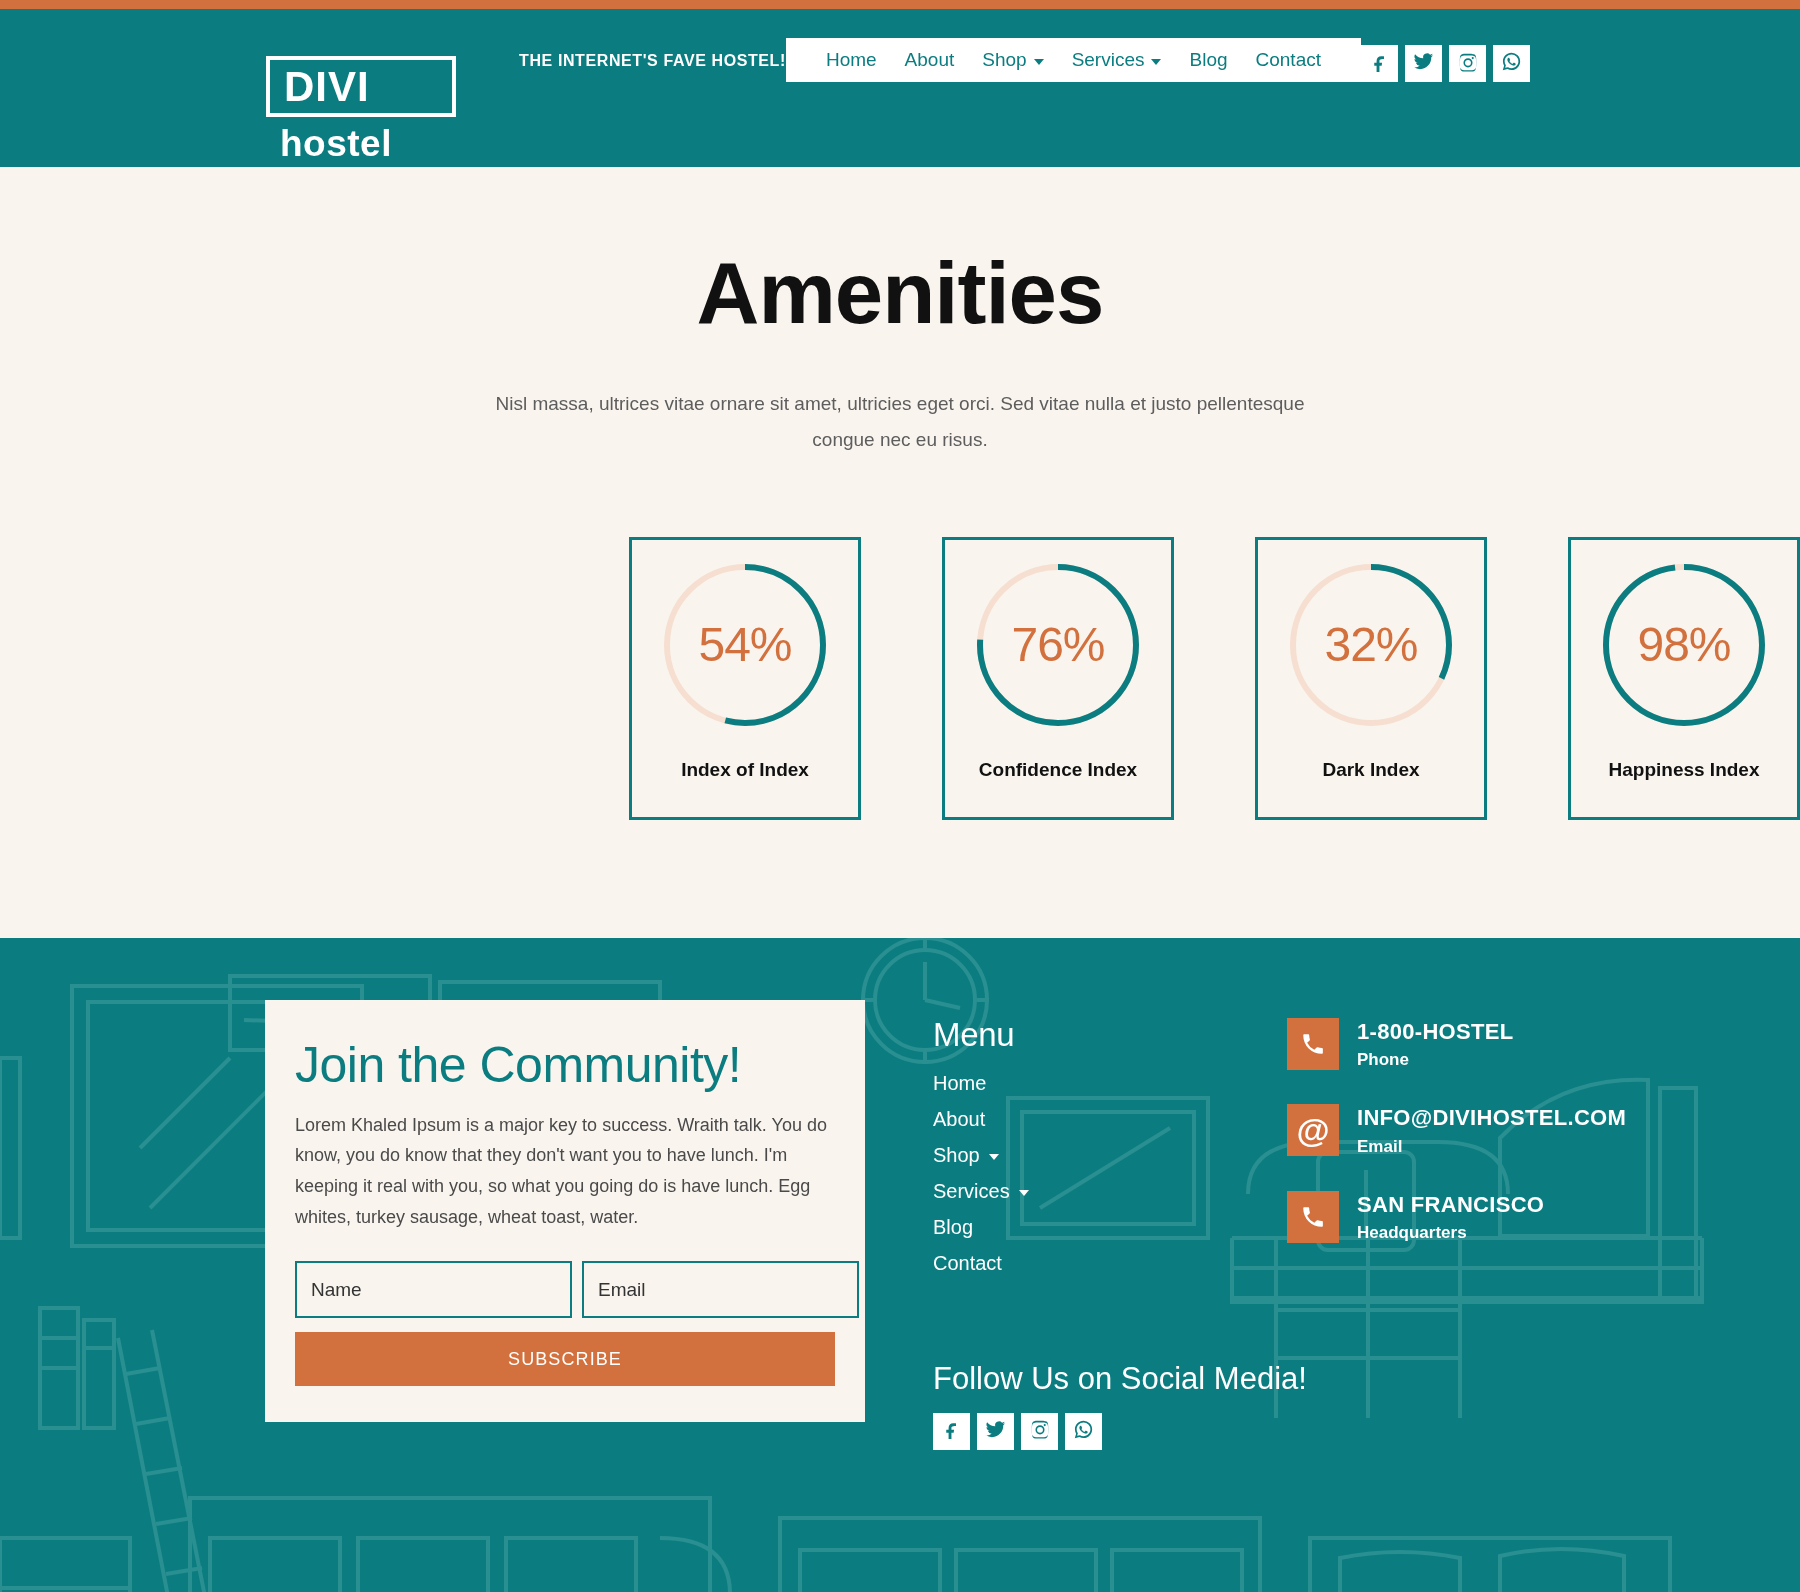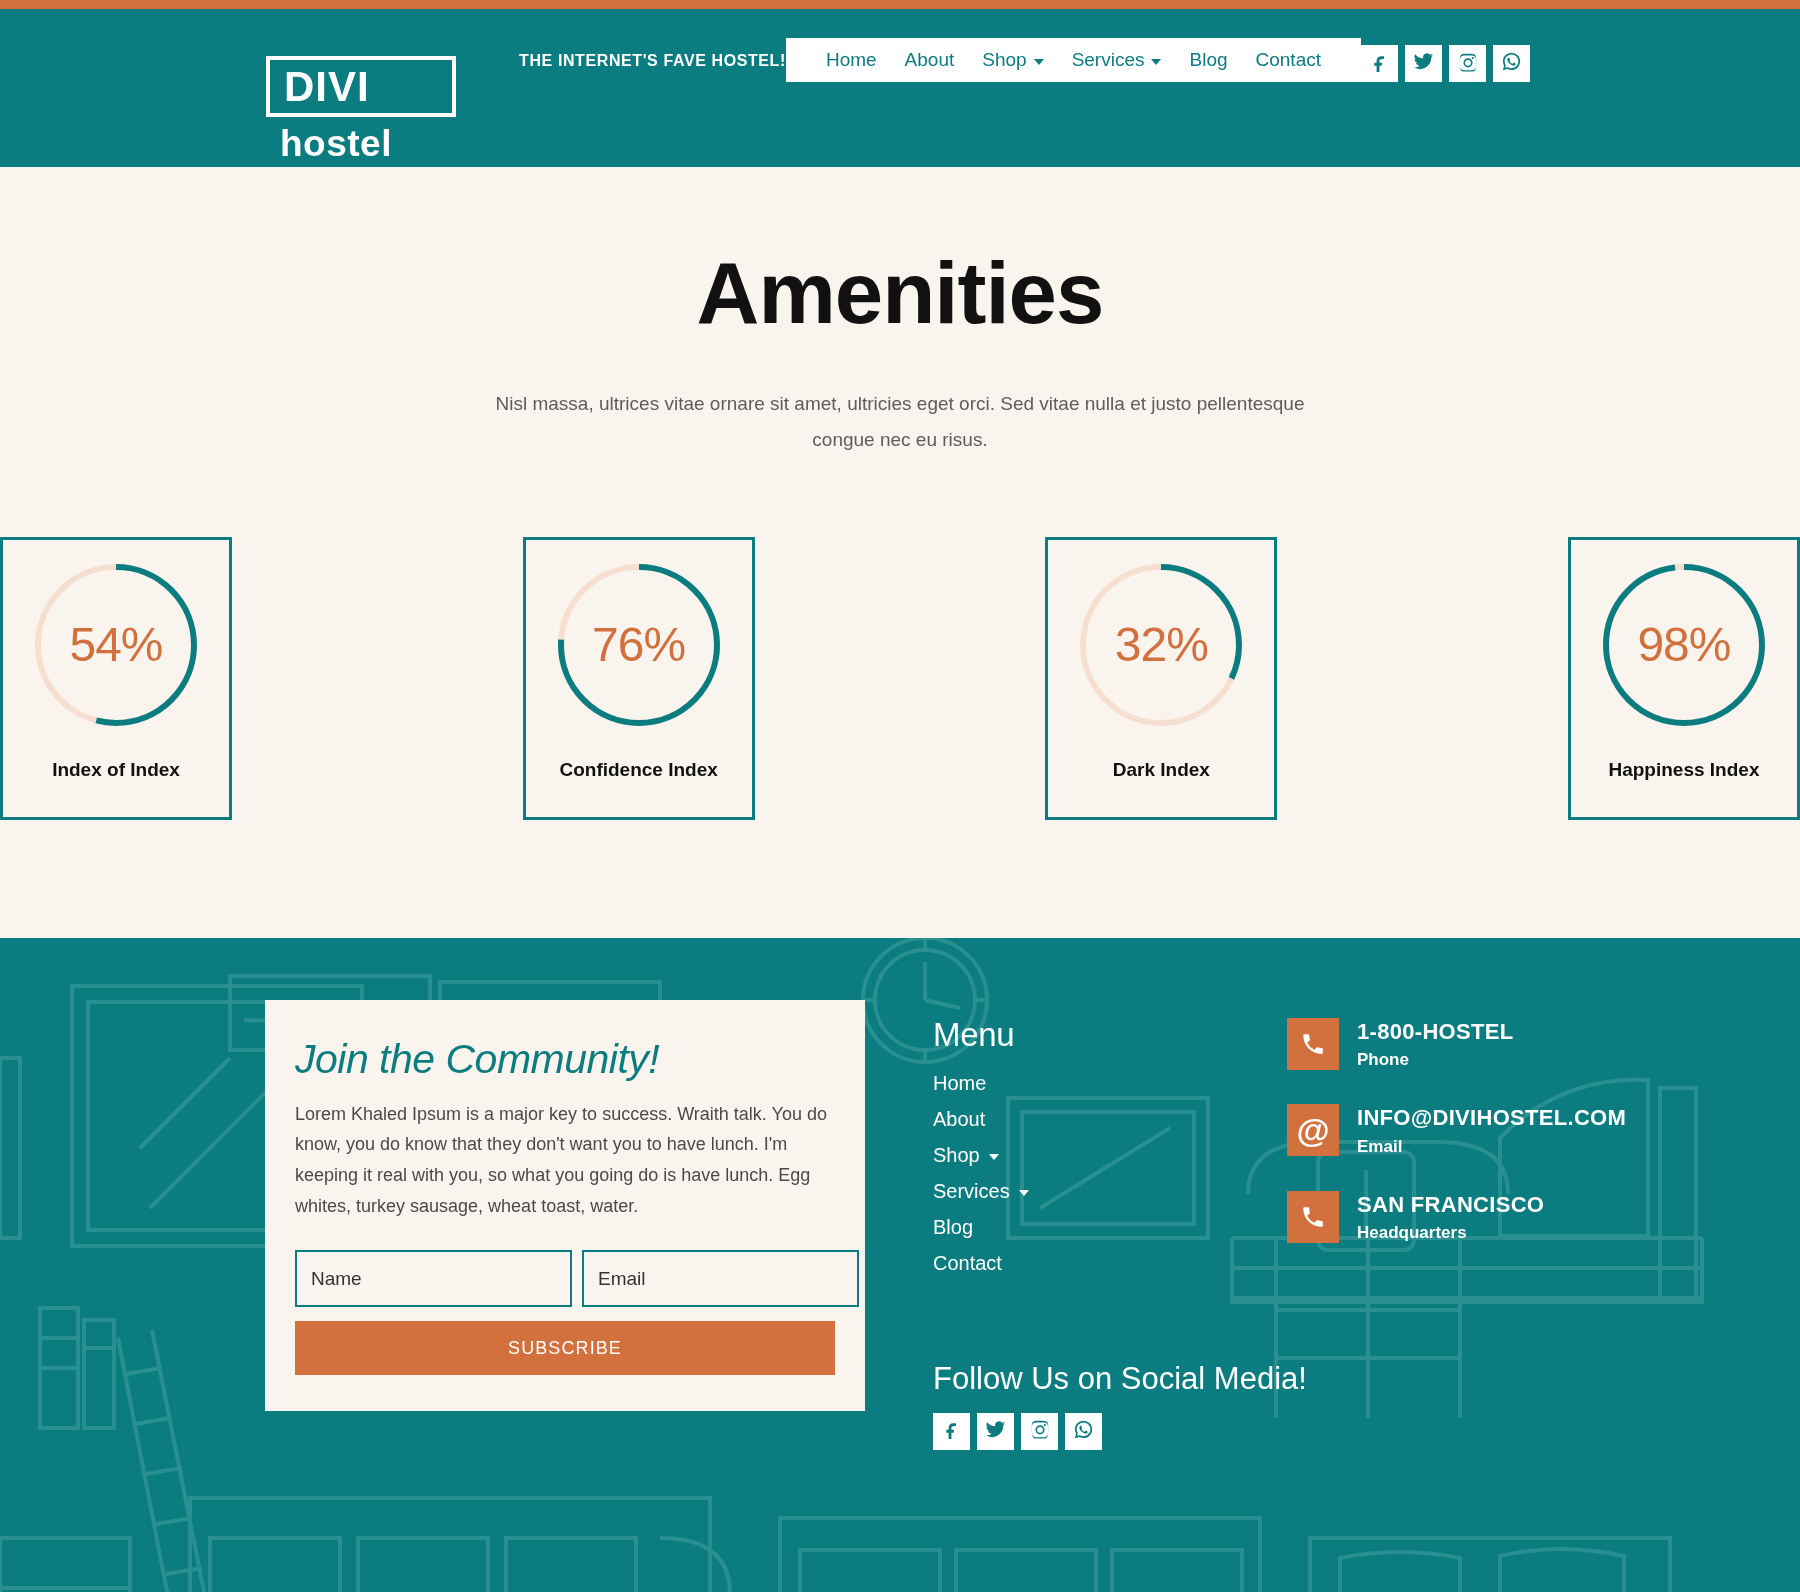--- a/index.html
+++ b/index.html
@@ -141,22 +141,22 @@
     width: 850px;
     text-align: center;
     font-size: 19px;
     line-height: 1.9;
     color: #5d5d5d;
   }
 
   .cards {
     margin-top: 78px;
     display: flex;
-    justify-content: space-between;
-    gap: 57px;
+    justify-content: flex-end;
+    gap: 81px;
   }
 
   .card {
     width: 232px;
     height: 283px;
     border: 3px solid #0B7D80;
     display: flex;
     flex-direction: column;
     align-items: center;
     padding-top: 19px;
@@ -210,25 +210,24 @@
   }
 
   
   .news-card {
     width: 600px;
     background: #F9F5EE;
     padding: 36px 30px 36px 30px;
     margin-left: 0px;
   }
   .news-title {
-    font-size: 41px;
+    font-size: 50px;
     color: #0B7D80;
     font-weight: 400;
     letter-spacing: -0.5px;
-    font-style: italic;
   }
   .news-body {
     margin-top: 16px;
     font-size: 18px;
     line-height: 1.72;
     color: #4a4a4a;
   }
   .news-fields {
     margin-top: 28px;
     display: flex;

